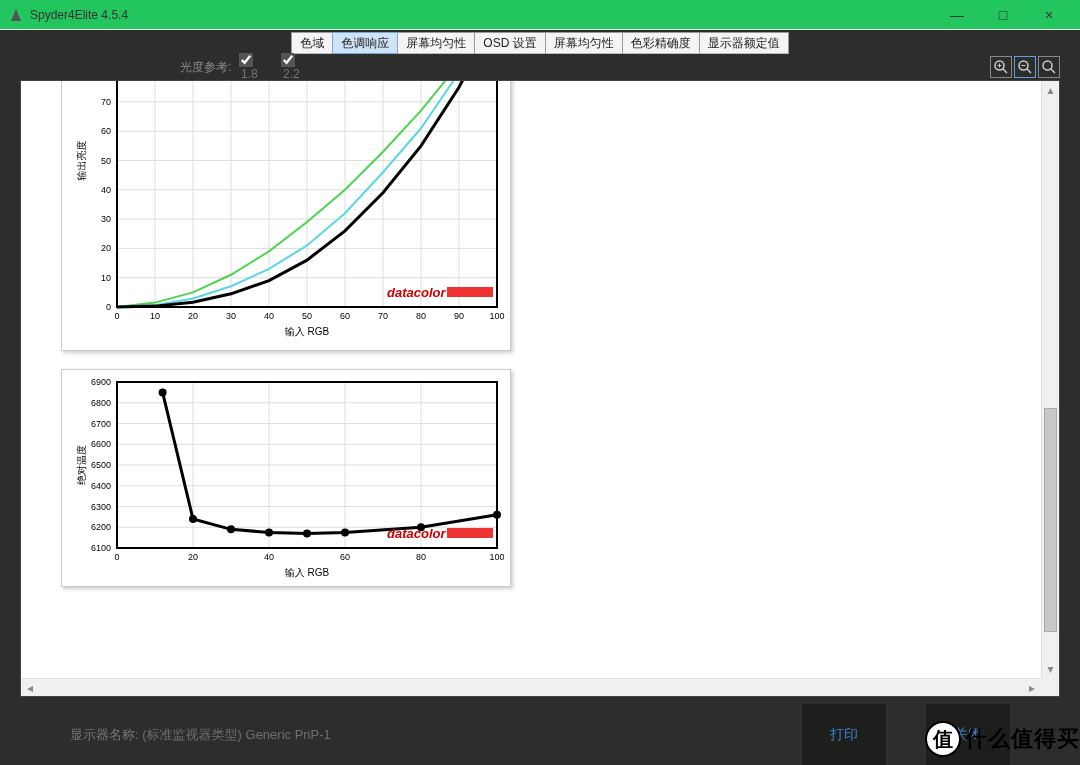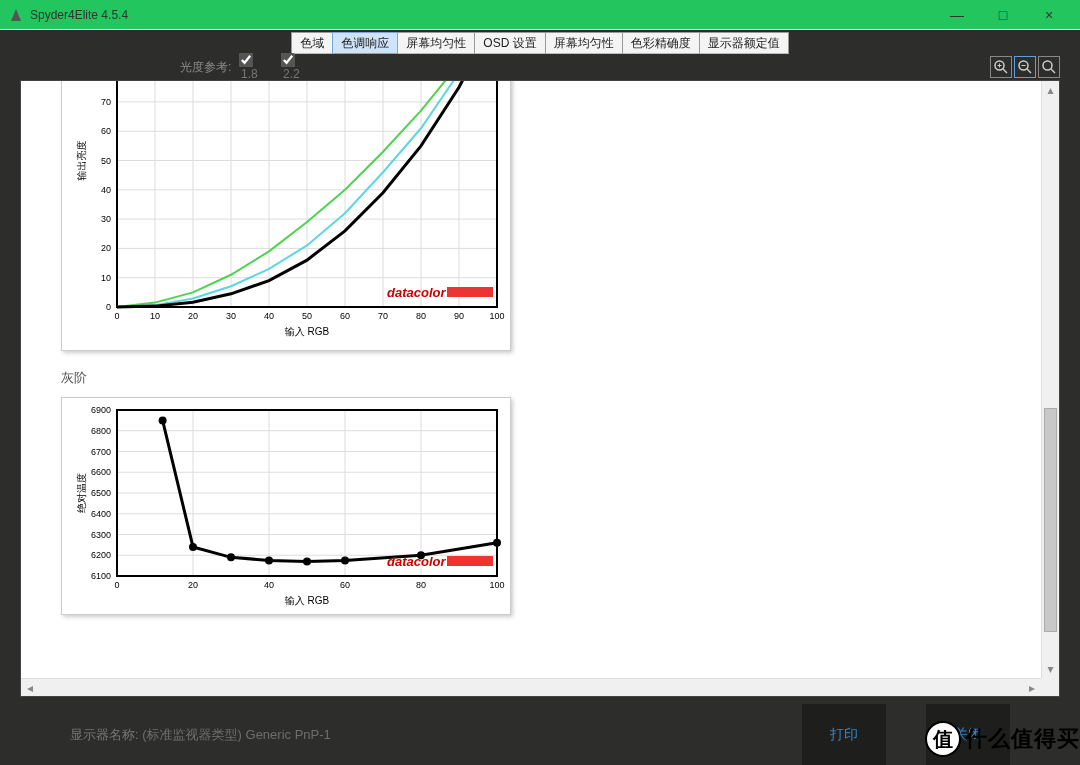--- a/index.html
+++ b/index.html
@@ -174,21 +174,20 @@
             <rect x="55" y="12" width="380" height="293" fill="none" stroke="#000" stroke-width="2"></rect>
             <path d="M55,305 L93,300.605 L131,290.35 L169,272.77 L207,249.32999999999998 L245,220.03 L283,187.8 L321,149.70999999999998 L359,108.69 L397,61.81 L435,12 " fill="none" stroke="#4fd24f" stroke-width="2"></path>
             <path d="M55,305 L93,303.242 L131,296.503 L169,284.197 L207,266.90999999999997 L245,243.47 L283,211.24 L321,170.22 L359,126.27000000000001 L397,70.6 L435,12 " fill="none" stroke="#5bd6e6" stroke-width="2"></path>
             <path d="M55,305 L93,304.121 L131,300.312 L169,291.815 L207,278.63 L245,258.12 L283,228.82 L321,190.73 L359,143.85 L397,85.25 L435,12 " fill="none" stroke="#000000" stroke-width="3"></path>
             <text x="245" y="333" text-anchor="middle" font-size="10">输入 RGB</text>
             <text x="0" y="0" transform="translate(23,158.5) rotate(-90)" text-anchor="middle" font-size="10">输出亮度</text>
             <text x="325" y="295" font-size="13" font-weight="bold" font-style="italic" fill="#c00">datacolor</text>
             <rect x="385" y="285" width="46" height="10" fill="#e33"></rect>
           </svg>
       </div>
-      <div class="section-title">灰阶</div>
       <div class="chart-frame" id="chart2-frame">
         <svg id="chart2" width="450" height="218">
             <line x1="55" x2="55" y1="12" y2="178" stroke="#ddd"></line>
             <text x="55" y="190" text-anchor="middle" font-size="9">0</text>
             <line x1="131" x2="131" y1="12" y2="178" stroke="#ddd"></line>
             <text x="131" y="190" text-anchor="middle" font-size="9">20</text>
             <line x1="207" x2="207" y1="12" y2="178" stroke="#ddd"></line>
             <text x="207" y="190" text-anchor="middle" font-size="9">40</text>
             <line x1="283" x2="283" y1="12" y2="178" stroke="#ddd"></line>
             <text x="283" y="190" text-anchor="middle" font-size="9">60</text>

